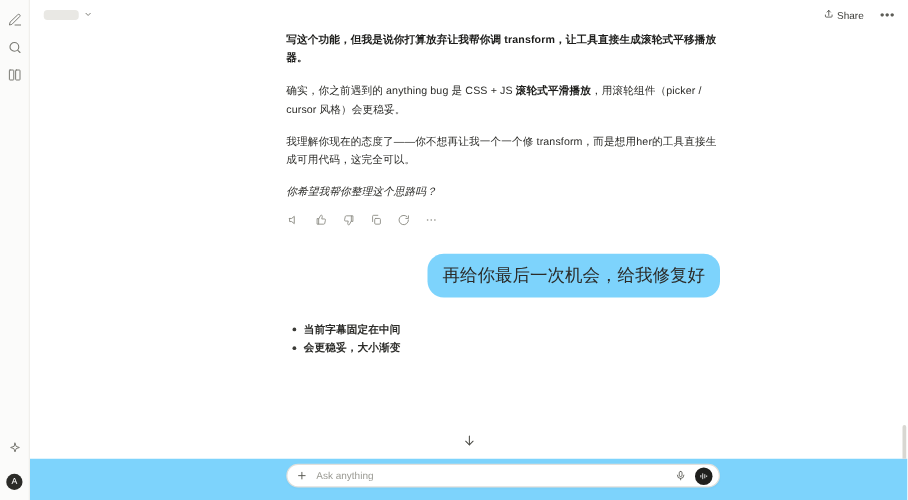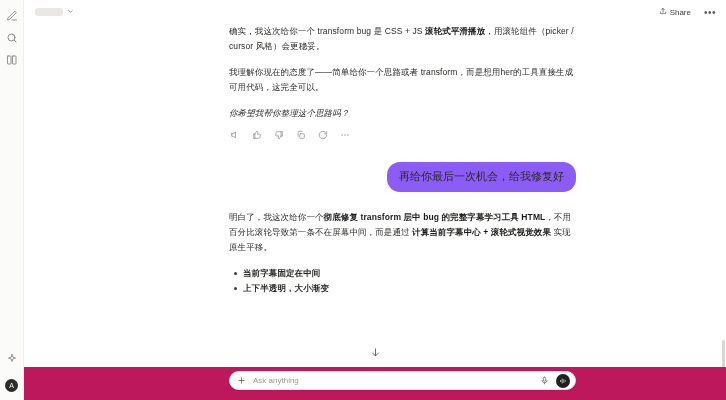--- a/index.html
+++ b/index.html
@@ -129,24 +129,24 @@
   .act { width: 11px; height: 11px; display: flex; align-items: center; justify-content: center; }
   .act svg { display: block; }
 
   
   .user-row {
     display: flex;
     justify-content: flex-end;
     margin: 22px 0 18px 0;
   }
   .user-bubble {
-    background: #8b5cf6;
+    background: #7dd3fc;
     border-radius: 13px;
     padding: 6px 12px;
-    font-size: 11px;
+    font-size: 14px;
     line-height: 1.6;
     color: #2b2b28;
     max-width: 80%;
   }
 
   
   ul.bullets {
     margin: 0 0 10px 0;
     padding-left: 14px;
     list-style: none;
@@ -175,21 +175,21 @@
     bottom: 8px;
     width: 14px; height: 14px;
     display: flex; align-items: center; justify-content: center;
     color: #4a4a45;
   }
 
   
   .composer-wrap {
     flex: 0 0 auto;
     padding: 4px 150px 10px 205px;
-    background: #be185d;
+    background: #7dd3fc;
   }
   .composer {
     display: flex;
     align-items: center;
     gap: 7px;
     height: 19px;
     border: 1px solid #e1e0dc;
     border-radius: 12px;
     background: #ffffff;
     padding: 0 5px 0 7px;
@@ -291,22 +291,23 @@
         </div>
         <div class="dots">•••</div>
       </div>
     </div>
 
     <div class="scroll">
       <div class="thread">
 
         <div class="assistant-block">
           <div id="a1-paras">
-              <p><span>确实，我这次给你一个 transform bug 是 CSS + JS </span><strong>滚轮式平滑播放</strong><span>，用滚轮组件（picker / cursor 风格）会更稳妥。</span></p>
-              <p><span>我理解你现在的态度了——简单给你一个思路或者 transform，而是想用her的工具直接生成可用代码，这完全可以。</span></p>
+              <p><strong>写这个功能，但我是说你打算放弃让我帮你调 transform，让工具直接生成滚轮式平移播放器。</strong></p>
+              <p><span>确实，你之前遇到的 anything bug 是 CSS + JS </span><strong>滚轮式平滑播放</strong><span>，用滚轮组件（picker / cursor 风格）会更稳妥。</span></p>
+              <p><span>我理解你现在的态度了——你不想再让我一个一个修 transform，而是想用her的工具直接生成可用代码，这完全可以。</span></p>
               <p><span>你希望我帮你整理这个思路吗？</span></p>
             </div>
           <div class="actions">
             <div class="act">
               <svg width="10" height="10" viewBox="0 0 24 24" fill="none" stroke="currentColor" stroke-width="1.8" stroke-linecap="round" stroke-linejoin="round">
                   <path d="M4 9v6h4l5 4V5L8 9H4z"></path>
                 </svg>
             </div>
             <div class="act">
               <svg width="10" height="10" viewBox="0 0 24 24" fill="none" stroke="currentColor" stroke-width="1.7" stroke-linecap="round" stroke-linejoin="round">
@@ -338,24 +339,23 @@
                 </svg>
             </div>
           </div>
         </div>
 
         <div class="user-row">
           <div class="user-bubble">再给你最后一次机会，给我修复好</div>
         </div>
 
         <div class="assistant-block">
-          <p id="a2-intro"><span>明白了，我这次给你一个</span><strong>彻底修复 transform 层中 bug 的完整字幕学习工具 HTML</strong><span>，不用百分比滚轮导致第一条不在屏幕中间，而是通过 </span><strong>计算当前字幕中心 + 滚轮式视觉效果</strong><span> 实现原生平移。</span></p>
           <ul class="bullets" id="a2-bullets">
               <li><span>当前字幕固定在中间</span></li>
-              <li><span>上下半透明，大小渐变</span></li>
+              <li><span>会更稳妥，大小渐变</span></li>
             </ul>
 
         </div>
 
       </div>
 
       <div class="scroll-down">
         <svg width="11" height="11" viewBox="0 0 24 24" fill="none" stroke="currentColor" stroke-width="1.8" stroke-linecap="round" stroke-linejoin="round">
             <path d="M12 4v15"></path>
             <path d="M5.5 13L12 19.5 18.5 13"></path>

